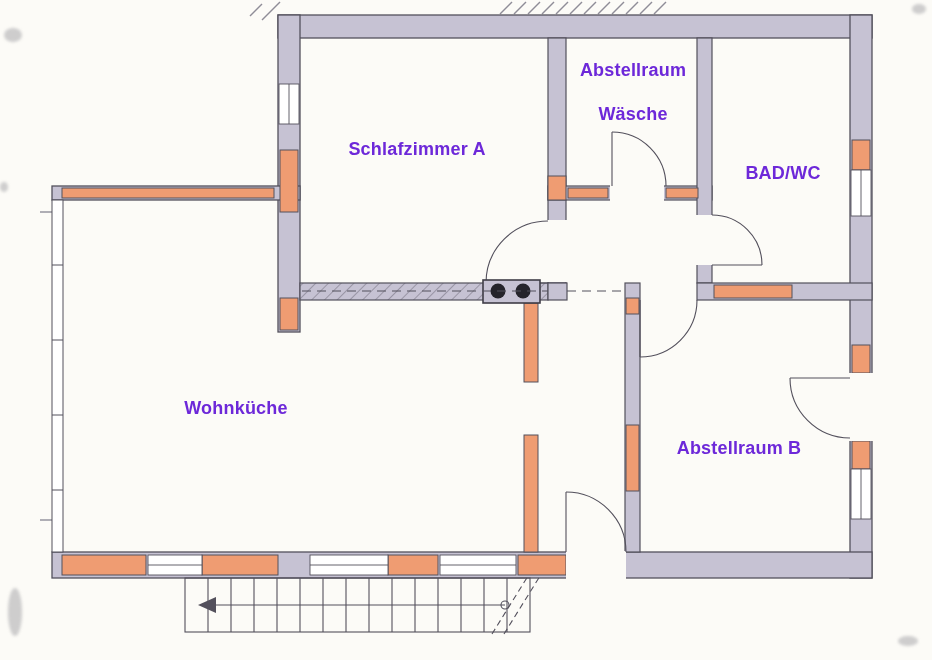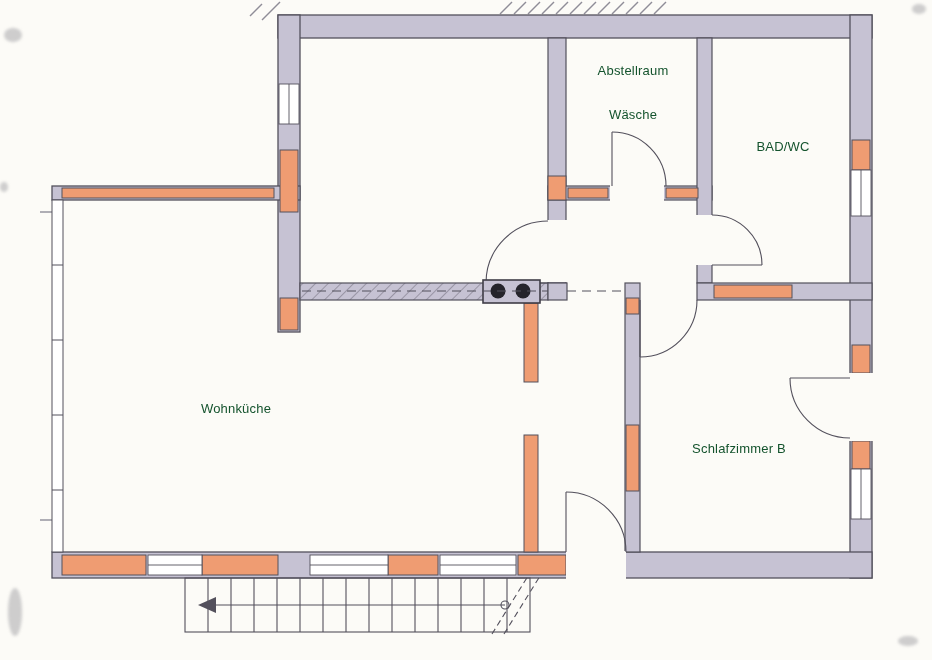--- a/index.html
+++ b/index.html
@@ -6,23 +6,23 @@
   .plan{
     position:relative;
     width:932px;height:660px;
     background:#fcfbf7;
     overflow:hidden;
     font-family:"Liberation Sans", sans-serif;
   }
   .room-label{
     position:absolute;
     transform:translate(-50%,-50%);
-    font-weight:normal;
-    font-size:13px;
-    color:#14532d;
+    font-weight:bold;
+    font-size:18px;
+    color:#6d28d9;
     letter-spacing:.2px;
     white-space:nowrap;
     -webkit-user-select:none;user-select:none;
   }
   .plan-svg{position:absolute;left:0;top:0;}
   .smudge{
     position:absolute;
     background:rgba(110,110,118,.32);
     border-radius:50%;
     filter:blur(1.5px);
@@ -179,29 +179,30 @@
       <line x1="484" y1="578" x2="484" y2="632"></line>
         <line x1="507" y1="578" x2="507" y2="632"></line>
       <line x1="505" y1="605" x2="212" y2="605"></line>
       <path d="M198,605 L216,597 L216,613 Z" fill="#53505c" stroke="none"></path>
       <circle cx="505" cy="605" r="4"></circle>
       <line x1="492" y1="634" x2="528" y2="576" stroke-dasharray="6,4"></line>
       <line x1="504" y1="634" x2="540" y2="576" stroke-dasharray="6,4"></line>
     </g>
   </svg>
 
+  <div class="room-label" style="left:417px;top:149px">Schlafzimmer A</div>
 
   <div class="room-label" style="left:633px;top:70px">Abstellraum</div>
   <div class="room-label" style="left:633px;top:114px">Wäsche</div>
 
-  <div class="room-label" style="left:783px;top:146px">BAD/WC</div>
+  <div class="room-label" style="left:783px;top:173px">BAD/WC</div>
 
   <div class="room-label" style="left:236px;top:408px">Wohnküche</div>
 
-  <div class="room-label" style="left:739px;top:448px">Schlafzimmer B</div>
+  <div class="room-label" style="left:739px;top:448px">Abstellraum B</div>
 
   <div class="smudge" style="left:4px;top:28px;width:18px;height:14px"></div>
   <div class="smudge" style="left:0;top:182px;width:8px;height:10px"></div>
   <div class="smudge" style="left:8px;top:588px;width:14px;height:48px"></div>
   <div class="smudge" style="left:912px;top:4px;width:14px;height:10px"></div>
   <div class="smudge" style="left:898px;top:636px;width:20px;height:10px"></div>
 
 </div>
 
 </body></html>

